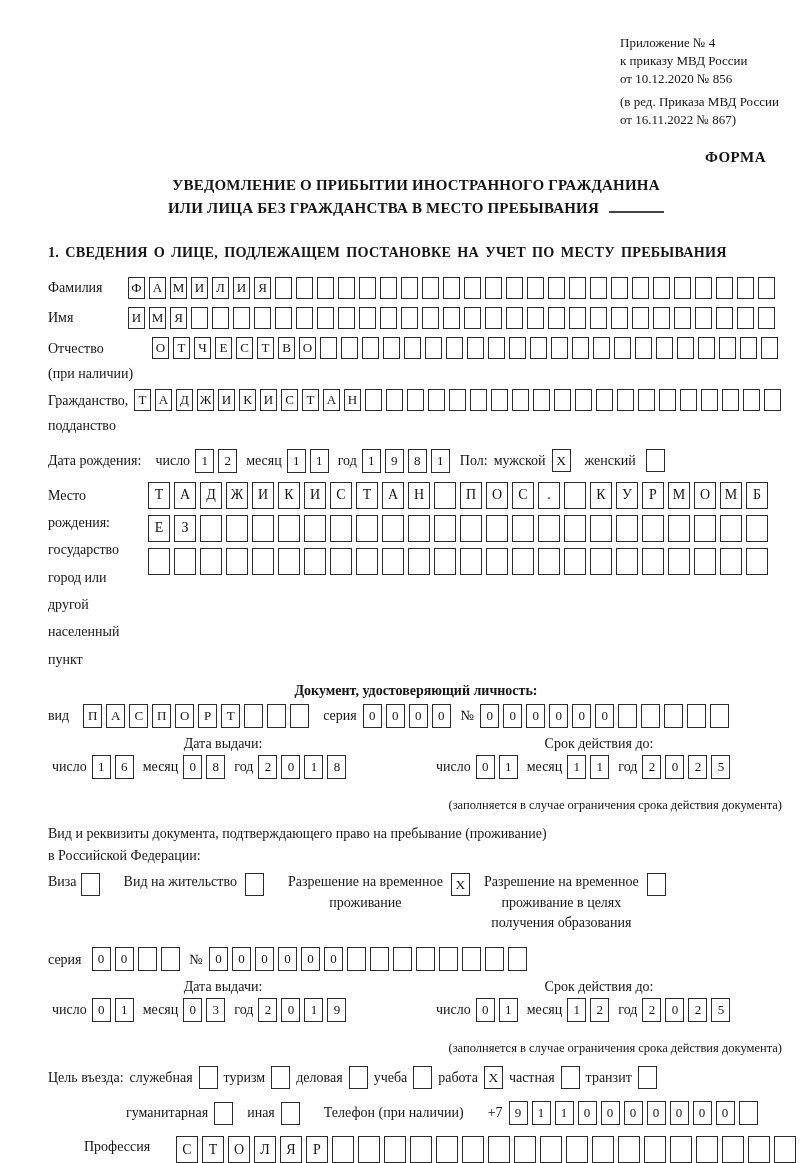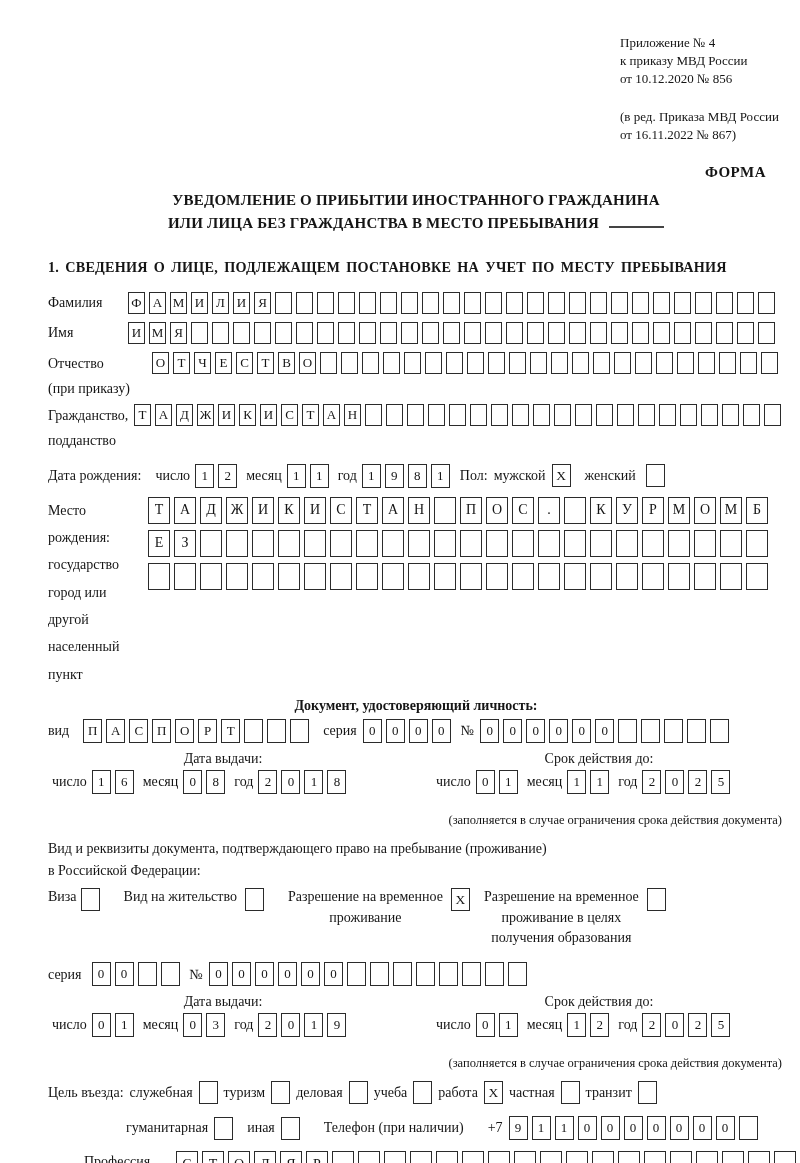--- a/index.html
+++ b/index.html
@@ -1,20 +1,20 @@
 <!DOCTYPE html>
 <html><head>
 <meta charset="utf-8">
 <style>
   html,body{margin:0;padding:0;background:#fff;}
   body{width:800px;min-height:1163px;font-family:"Liberation Serif","DejaVu Serif",serif;color:#151515;}
   .page{padding:34px 16px 24px 48px;width:736px;}
   
   .appendix{margin-left:572px;width:180px;font-size:13px;line-height:1.38;}
-  .appendix .blk2{margin-top:20px;}
+  .appendix .blk2{margin-top:5px;}
   .forma{font-weight:bold;font-size:15px;text-align:right;margin-top:20px;margin-right:18px;letter-spacing:.5px;}
   .title{font-weight:bold;font-size:15px;text-align:center;margin-top:8px;line-height:1.55;letter-spacing:.2px;}
   .blank{display:inline-block;width:55px;border-bottom:2px solid #444;height:14px;margin-left:10px;}
   .sect{font-weight:bold;font-size:14.2px;margin-top:24px;letter-spacing:.2px;word-spacing:2.5px;}
   
   .row{display:flex;align-items:flex-start;margin-top:8px;}
   .lbl{font-size:14px;line-height:1.5;flex:none;}
   .lblstack{font-size:14px;line-height:1.78;flex:none;}
   .w80{width:80px;} .w104{width:104px;} .w86{width:86px;} .w100{width:100px;}
   .cells{display:inline-flex;gap:4px;flex:none;}
@@ -140,21 +140,21 @@
         <span class="cell"></span>
         <span class="cell"></span>
         <span class="cell"></span>
         <span class="cell"></span>
       </span>
   </div>
 
   <div class="row">
     <span class="lblstack w104">
       <span>Отчество</span><br>
-      <span>(при приказу)</span>
+      <span>(при наличии)</span>
     </span>
     <span class="cells s">
         <span class="cell">О</span>
         <span class="cell">Т</span>
         <span class="cell">Ч</span>
         <span class="cell">Е</span>
         <span class="cell">С</span>
         <span class="cell">Т</span>
         <span class="cell">В</span>
         <span class="cell">О</span>

